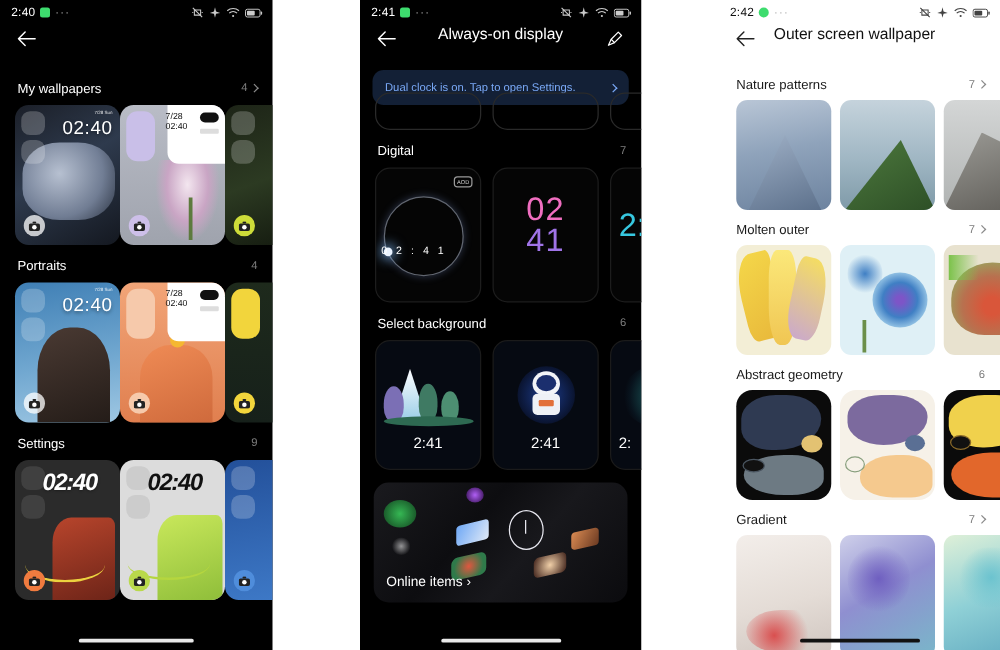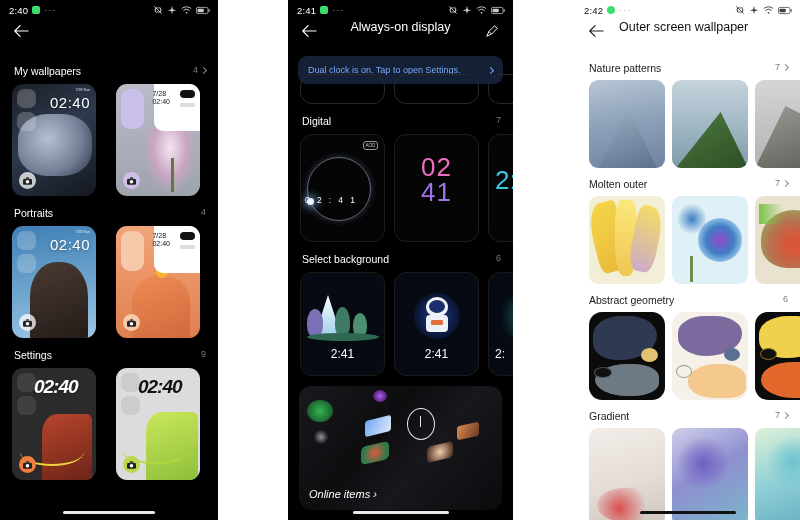--- a/index.html
+++ b/index.html
@@ -54,21 +54,21 @@
   .sec-head {
     display: flex; align-items: flex-start; justify-content: space-between;
     padding: 11px 12px 7px 14px;
   }
   .sec-title { font-size: 10.5px; }
   .light .sec-title { color: #1a1a1a; font-size: 10.5px; }
   .sec-right { display: flex; align-items: center; gap: 3px; font-size: 9px; color: #7d7d7d; }
   .chev { width: 5px; height: 5px; border-right: 1.2px solid #8a8a8a; border-top: 1.2px solid #8a8a8a; transform: rotate(45deg); display: block; }
 
   
-  .row { display: flex; gap: 20px; padding: 0 0 0 12px; }
+  .row { display: flex; gap: 0; padding: 0 0 0 12px; }
   .thumb {
     width: 84px; height: 112px; border-radius: 11px; flex: none;
     position: relative; overflow: hidden; cursor: pointer;
   }
 
   
   .mini-widgets { position: absolute; left: 5px; top: 5px; display: flex; flex-direction: column; gap: 4px; }
   .mw { width: 19px; height: 19px; border-radius: 7px; background: rgba(255,255,255,.22); }
   .mini-clock {
     position: absolute; right: 6px; top: 10px; text-align: right;
@@ -139,25 +139,24 @@
   .bc-l2 { font-size: 26px; font-weight: 300; color: #a074e8; letter-spacing: 1px; }
   .bc-cyan { font-size: 26px; font-weight: 300; color: #37c8e0; position: absolute; top: 30px; left: 6px; }
 
   .bgcard {
     width: 85px; height: 104px; border-radius: 12px; background: #060a12;
     border: 1.2px solid #1b1b1b; flex: none; position: relative; overflow: hidden; cursor: pointer;
   }
   .bg-time { position: absolute; left: 0; right: 0; bottom: 14px; text-align: center; font-size: 12px; color: #fff; font-weight: 300; }
 
   .online {
-    margin: 10px 11px 0; height: 124px; border-radius: 12px; overflow: hidden;
+    margin: 10px 11px 0; height: 96px; border-radius: 12px; overflow: hidden;
     position: relative; cursor: pointer;
     background:
       linear-gradient(130deg,#1a1a1e 0%,#0d0d10 38%,#18181c 60%,#0b0b0e 100%);
-    font-style: italic;
   }
   .online-label { position: absolute; left: 10px; bottom: 10px; font-size: 11px; color: #fff; }
 
   .homebar {
     position: absolute; left: 50%; transform: translateX(-50%); bottom: 6px;
     width: 96px; height: 3px; border-radius: 2px; background: #e9e9e9;
   }
   .light .homebar { background: #111; }
   .p1 .homebar { background: #e9e9e9; width: 92px; }
 

